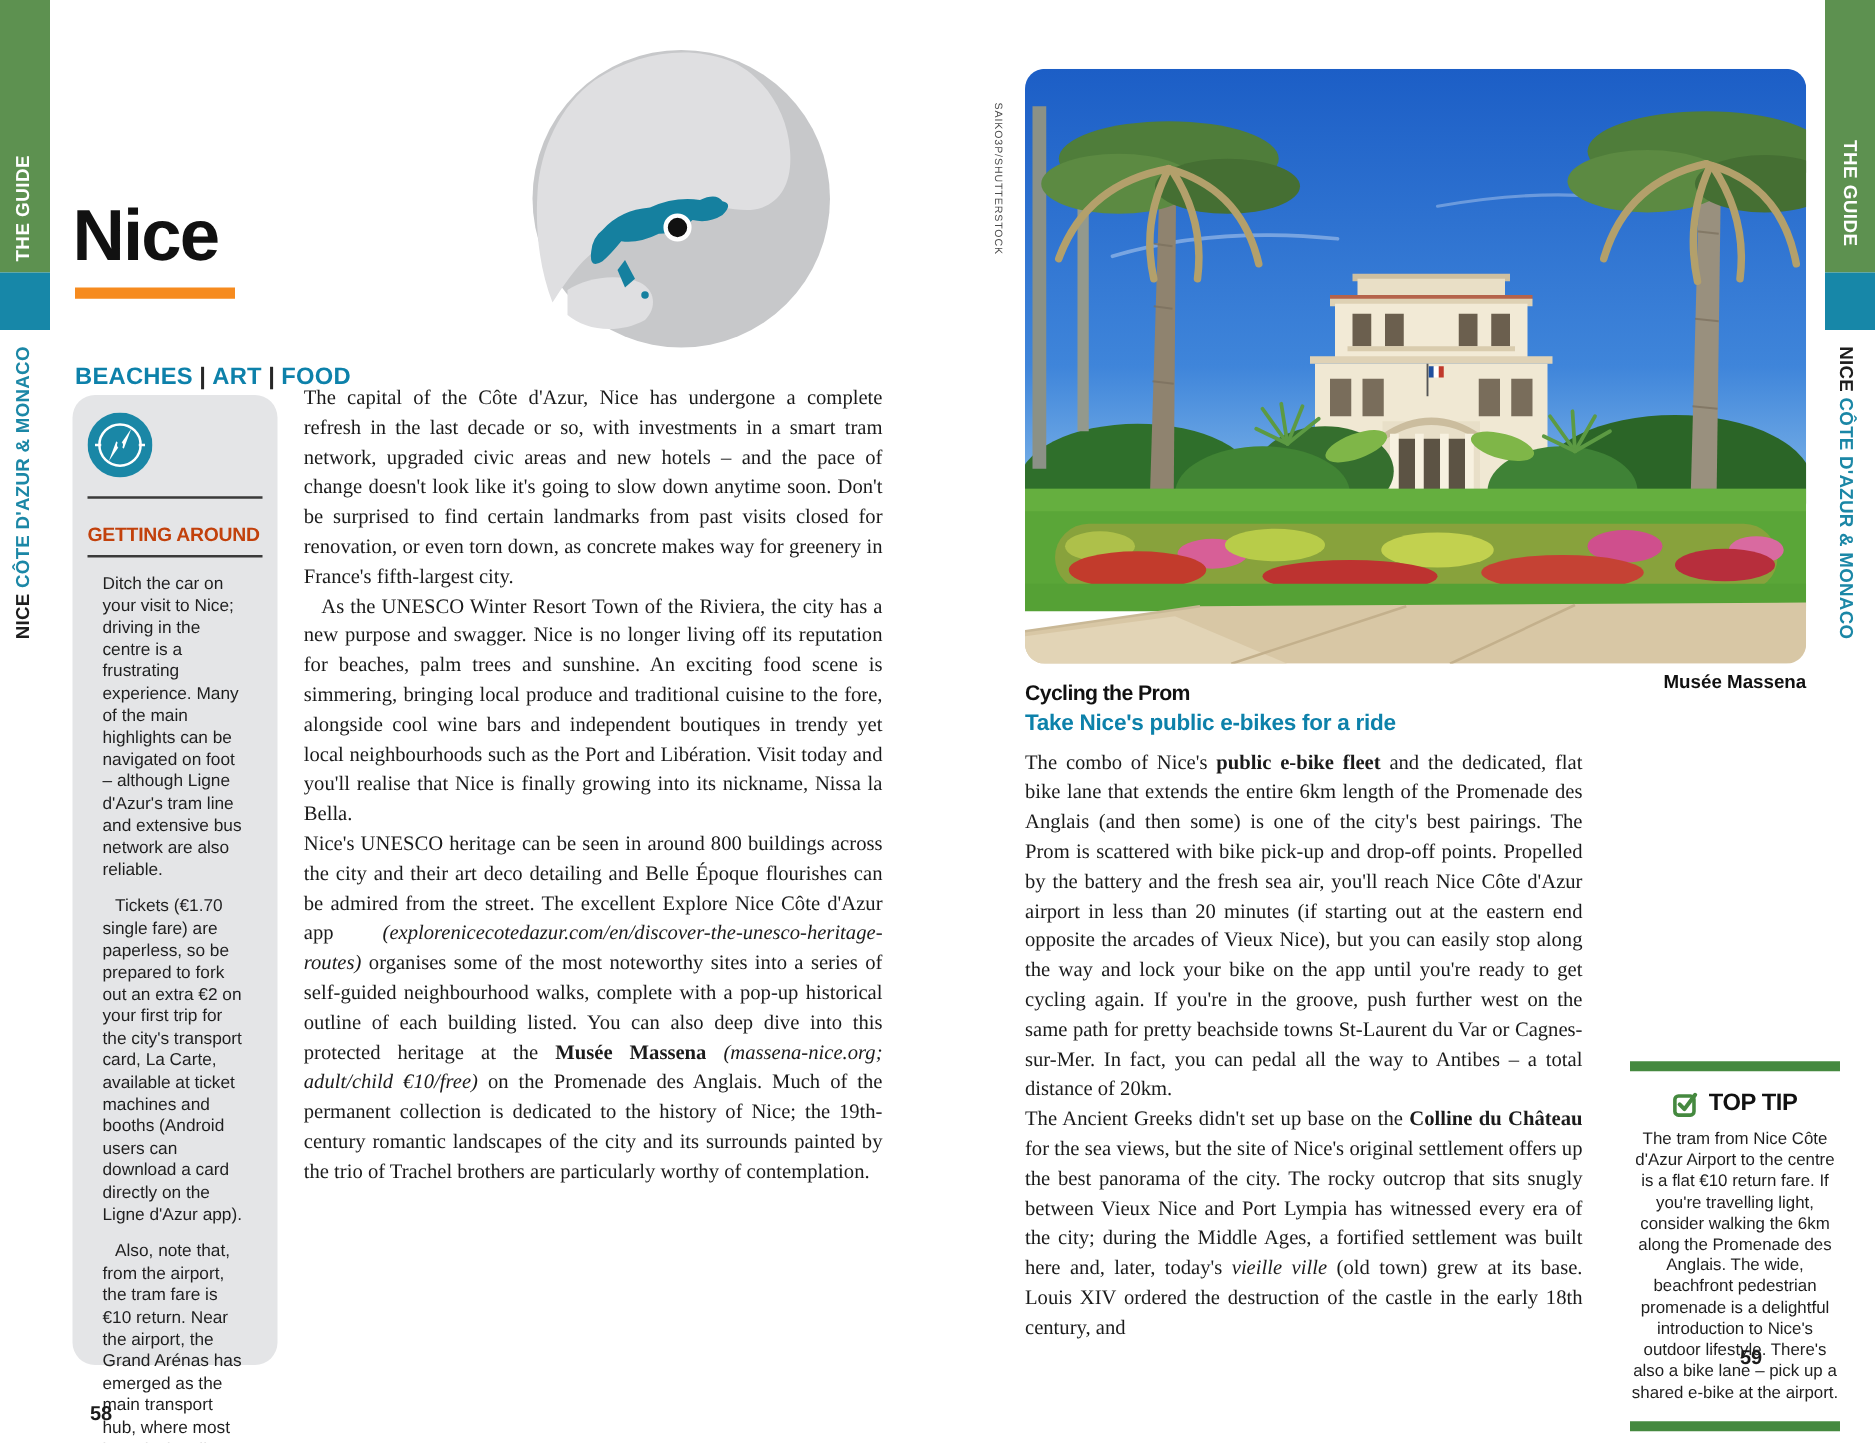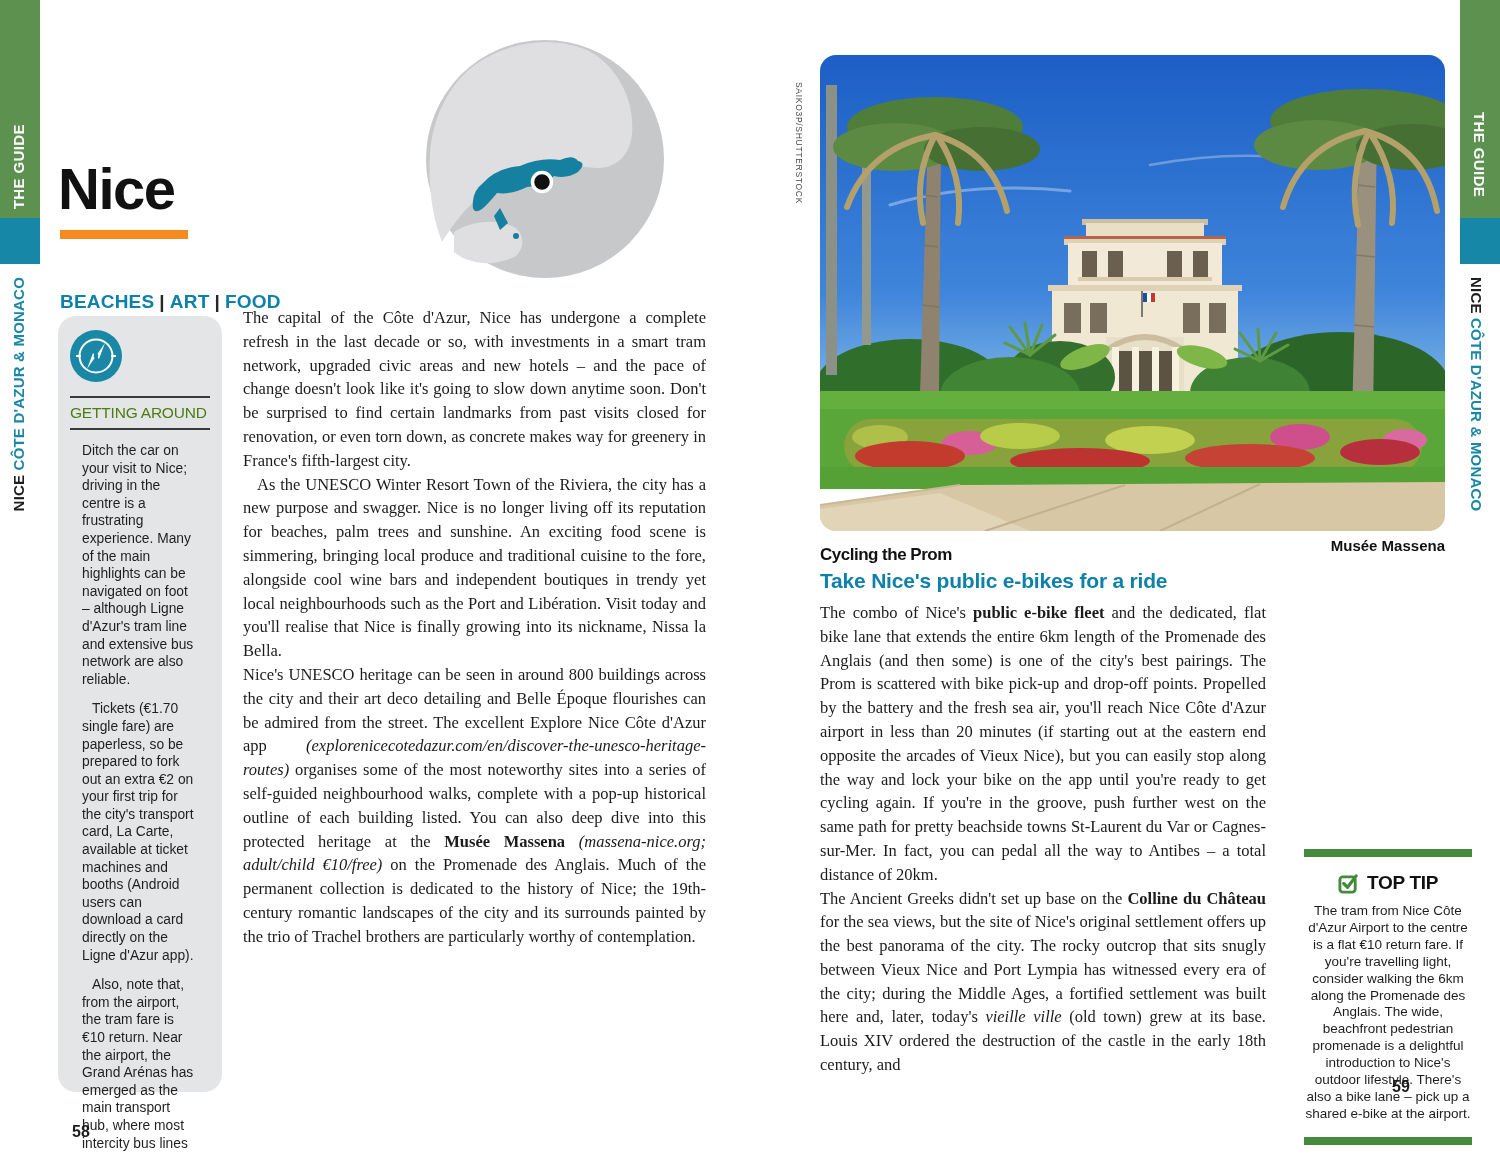--- a/index.html
+++ b/index.html
@@ -24,33 +24,33 @@
   
   .city-title{font-size:58px;font-weight:800;letter-spacing:-1.5px;line-height:1;color:#111;margin:0;}
   .orange-bar{background:#f68b1f;width:128px;height:9px;}
   .tags{font-size:19px;font-weight:700;color:#0d81aa;letter-spacing:.2px;margin-top:38px;}
   .tags .sep{color:#272727;font-weight:700;padding:0 5px;}
 
   
   .side-box{left:58px;top:316px;width:164px;height:776px;background:#e4e5e7;border-radius:18px;
             padding:14px 12px 0 12px;box-sizing:border-box;}
   .side-box .rule{border:none;border-top:2px solid #3a3a3a;margin:10px 0 0 0;}
-  .side-heading{font-size:15.5px;font-weight:400;letter-spacing:-.2px;color:#4d7c0f;margin:6px 0 6px 0;}
+  .side-heading{font-size:15.5px;font-weight:700;letter-spacing:-.2px;color:#c2410c;margin:21px 0 6px 0;}
   .side-body{font-size:13.8px;line-height:17.6px;color:#1f1f1f;margin:12px;}
   .side-body.indent{text-indent:10px;}
   .side-box .rule2{border:none;border-top:2px solid #3a3a3a;margin:6px 0 10px 0;}
 
   
   .col{position:absolute;font-family:"Liberation Serif","DejaVu Serif",serif;
        font-size:16.5px;line-height:23.8px;color:#1b1b1b;text-align:justify;}
   .col p{margin:0;}
   .col p.indent{text-indent:14px;}
   .sec-head{font-family:"Liberation Sans",sans-serif;font-size:17px;font-weight:800;
             letter-spacing:-.5px;color:#111;line-height:1.05;margin:14px 0 5px 0;text-align:left;}
-  .sec-sub{font-family:"Liberation Sans",sans-serif;font-size:21px;font-weight:700;
+  .sec-sub{font-family:"Liberation Sans",sans-serif;font-size:18px;font-weight:700;
            color:#0d81aa;margin:0 0 9px 0;line-height:1.1;text-align:left;letter-spacing:-.2px;}
 
   
   .photo{left:820px;top:55px;width:625px;height:476px;border-radius:16px;overflow:hidden;}
   .credit{left:794px;top:82px;font-size:8.5px;letter-spacing:.7px;color:#4a4a4a;}
   .caption{left:1045px;top:537px;width:400px;text-align:right;font-size:15px;font-weight:700;color:#111;}
 
   
   .tip{left:1304px;top:813px;width:168px;margin-top:36px;}
   .tip-bar{height:8px;background:#45893f;}

